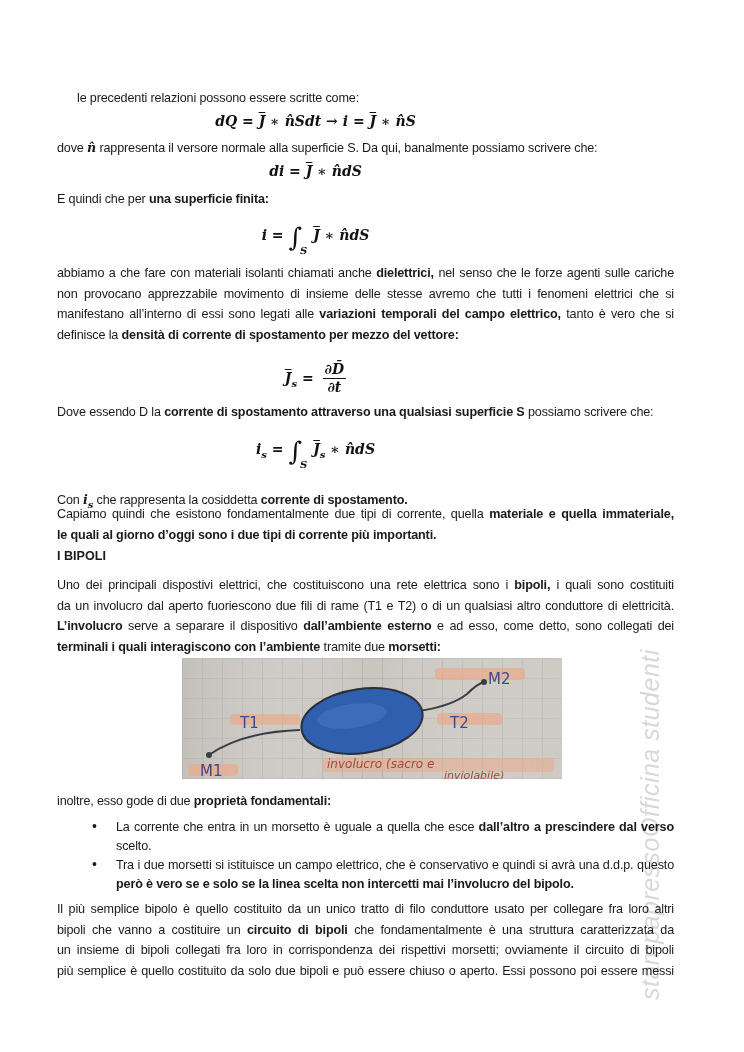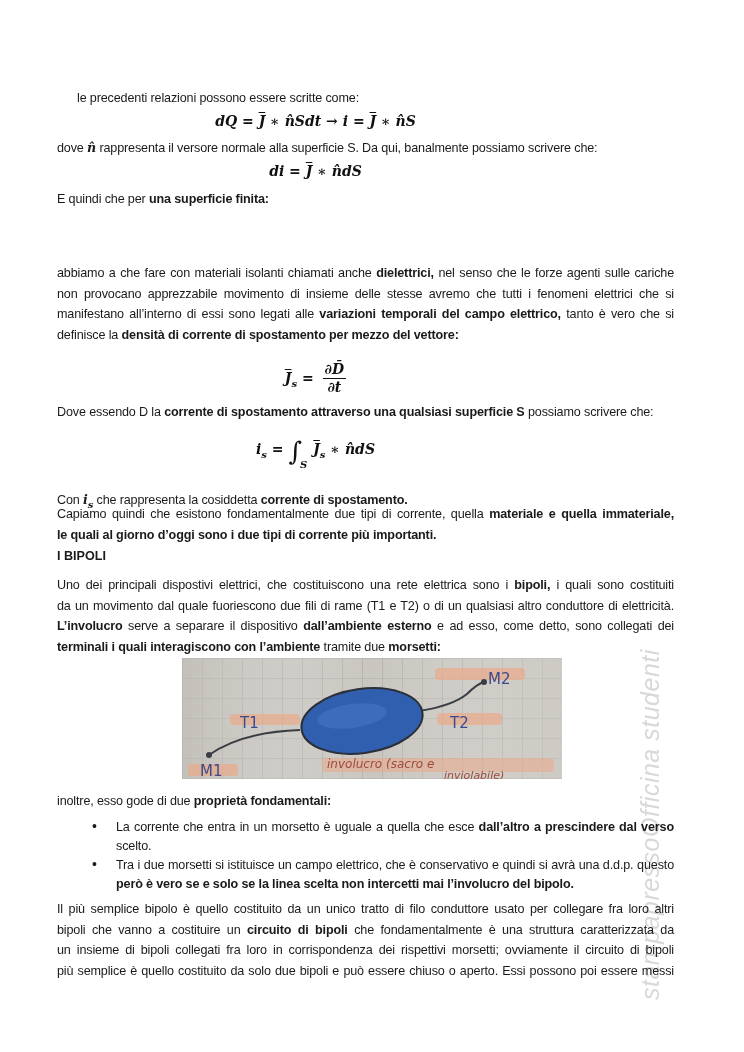--- a/index.html
+++ b/index.html
@@ -55,20 +55,23 @@
   <div class="eq" style="top:163px;">
     <span>di = </span><span class="bar">J</span><span> ∗ n̂dS</span>
   </div>
 
   <div class="p" style="top:189px;">
     <span class="line">
       <span>E quindi che per </span><b>una superficie finita:</b>
     </span>
   </div>
 
+  <div class="eq" style="top:222px;">
+    <span>i = </span><span class="integral">∫</span><span class="int-sub">S</span><span class="bar">J</span><span> ∗  n̂dS</span>
+  </div>
 
   <div class="p" style="top:263px;">
     <span class="jline"><span>abbiamo a che fare con materiali isolanti chiamati anche </span><b>dielettrici,</b><span> nel senso che le forze agenti sulle cariche</span></span>
     <span class="jline">non provocano apprezzabile movimento di insieme delle stesse avremo che tutti i fenomeni elettrici che si</span>
     <span class="jline"><span>manifestano all’interno di essi sono legati alle </span><b>variazioni temporali del campo elettrico,</b><span> tanto è vero che si</span></span>
     <span class="line"><span>definisce la </span><b>densità di corrente di spostamento per mezzo del vettore:</b></span>
   </div>
 
   <div class="eq" style="top:362px;">
     <span class="bar">J</span><span class="sub">s</span><span> = </span><span class="frac"><span class="num">∂D̄</span><span class="den">∂t</span></span>
@@ -88,21 +91,21 @@
 
   <div class="p" style="top:504px;">
     <span class="jline"><span>Capiamo quindi che esistono fondamentalmente due tipi di corrente, quella </span><b>materiale e quella immateriale,</b></span>
     <b class="line">le quali al giorno d’oggi sono i due tipi di corrente più importanti.</b>
   </div>
 
   <div class="heading" style="top:549px;">I BIPOLI</div>
 
   <div class="p" style="top:575px;">
     <span class="jline"><span>Uno dei principali dispostivi elettrici, che costituiscono una rete elettrica sono i </span><b>bipoli,</b><span> i quali sono costituiti</span></span>
-    <span class="jline">da un movimento dal quale fuoriescono due fili di rame (T1 e T2)  o di un qualsiasi altro conduttore di elettricità.</span>
+    <span class="jline">da un involucro dal aperto fuoriescono due fili di rame (T1 e T2)  o di un qualsiasi altro conduttore di elettricità.</span>
     <span class="jline"><b>L’involucro</b><span> serve a separare il dispositivo </span><b>dall’ambiente esterno</b><span> e ad esso, come detto, sono collegati dei</span></span>
     <span class="line"><b>terminali i quali interagiscono con l’ambiente</b><span> tramite due </span><b>morsetti:</b></span>
   </div>
 
   <div class="figure">
     <svg width="380" height="121" viewBox="0 0 380 121" xmlns="http://www.w3.org/2000/svg">
       <defs>
         <pattern id="grid" width="20" height="20" patternUnits="userSpaceOnUse">
           <rect width="20" height="20" fill="#c9c6c0"></rect>
           <path d="M20 0 L0 0 0 20" fill="none" stroke="#a9a8a4" stroke-width="1.2"></path>

